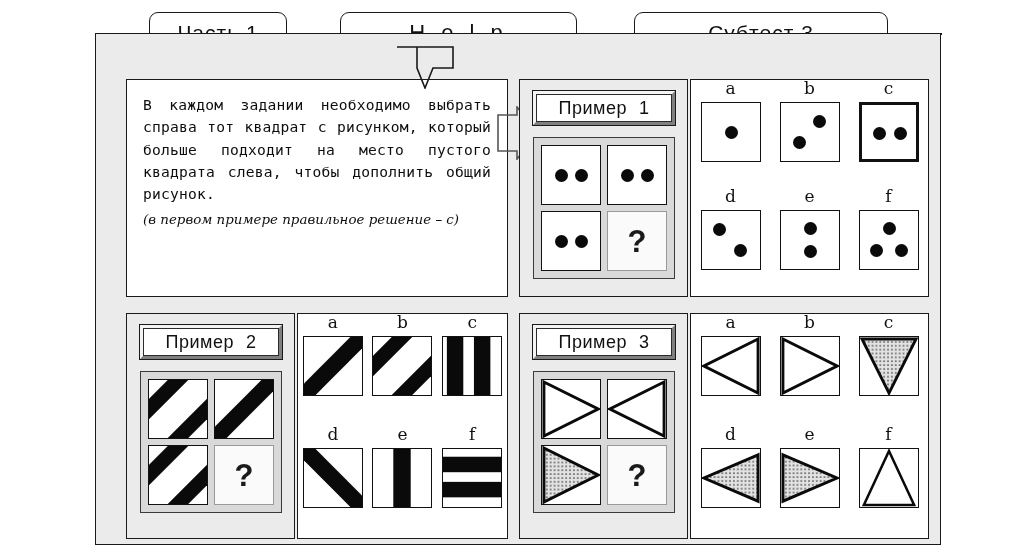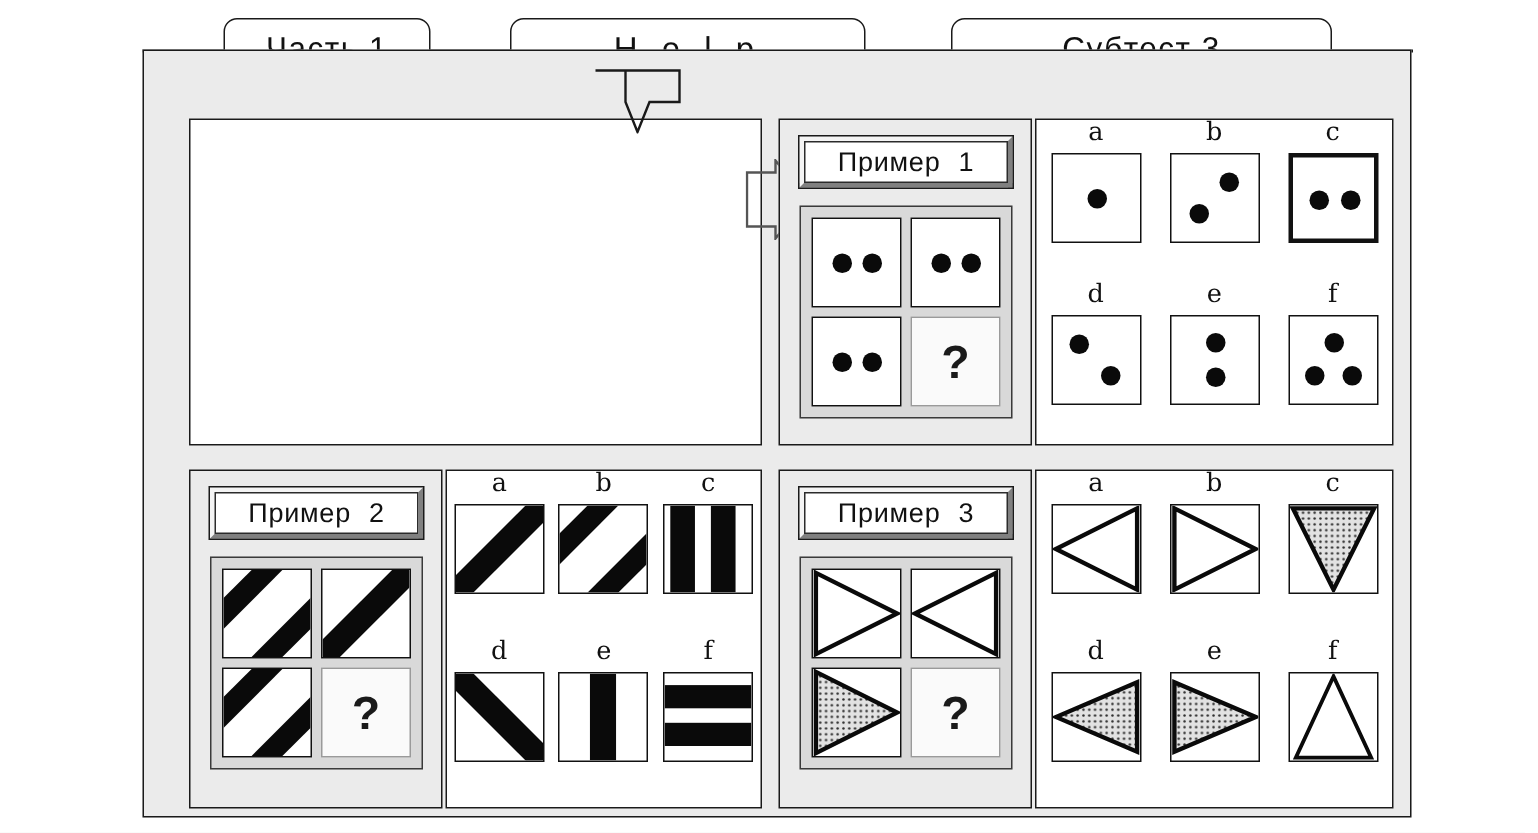--- a/index.html
+++ b/index.html
@@ -110,20 +110,22 @@
     <span>H e l p</span>
   </div>
   <div class="tab" id="tab-subtest">
     <span>Субтест 3</span>
   </div>
 </div>
 
 <div class="panel"></div>
 
 <div class="sec" id="sec-text">
+  <p class="instr-p">В каждом задании необходимо выбрать справа тот квадрат с рисунком, который больше подходит на место пустого квадрата слева, чтобы дополнить общий рисунок.</p>
+  <p class="instr-note">(в первом примере правильное решение – с)</p>
 </div>
 
 <svg class="arrow" id="arrow-down" viewBox="0 0 58 43">
   <polygon points="1,1 21,1 21,22 29,42 37,22 57,22 57,1" fill="none" stroke="#1a1a1a" stroke-width="1.6"></polygon>
 </svg>
 <svg class="arrow" id="arrow-right" viewBox="0 0 42 54">
   <polygon points="1,9 20,9 20,1 41,27 20,53 20,45 1,45" fill="none" stroke="#555" stroke-width="1.6"></polygon>
 </svg>
 
 <div class="sec" id="sec-ex1">

